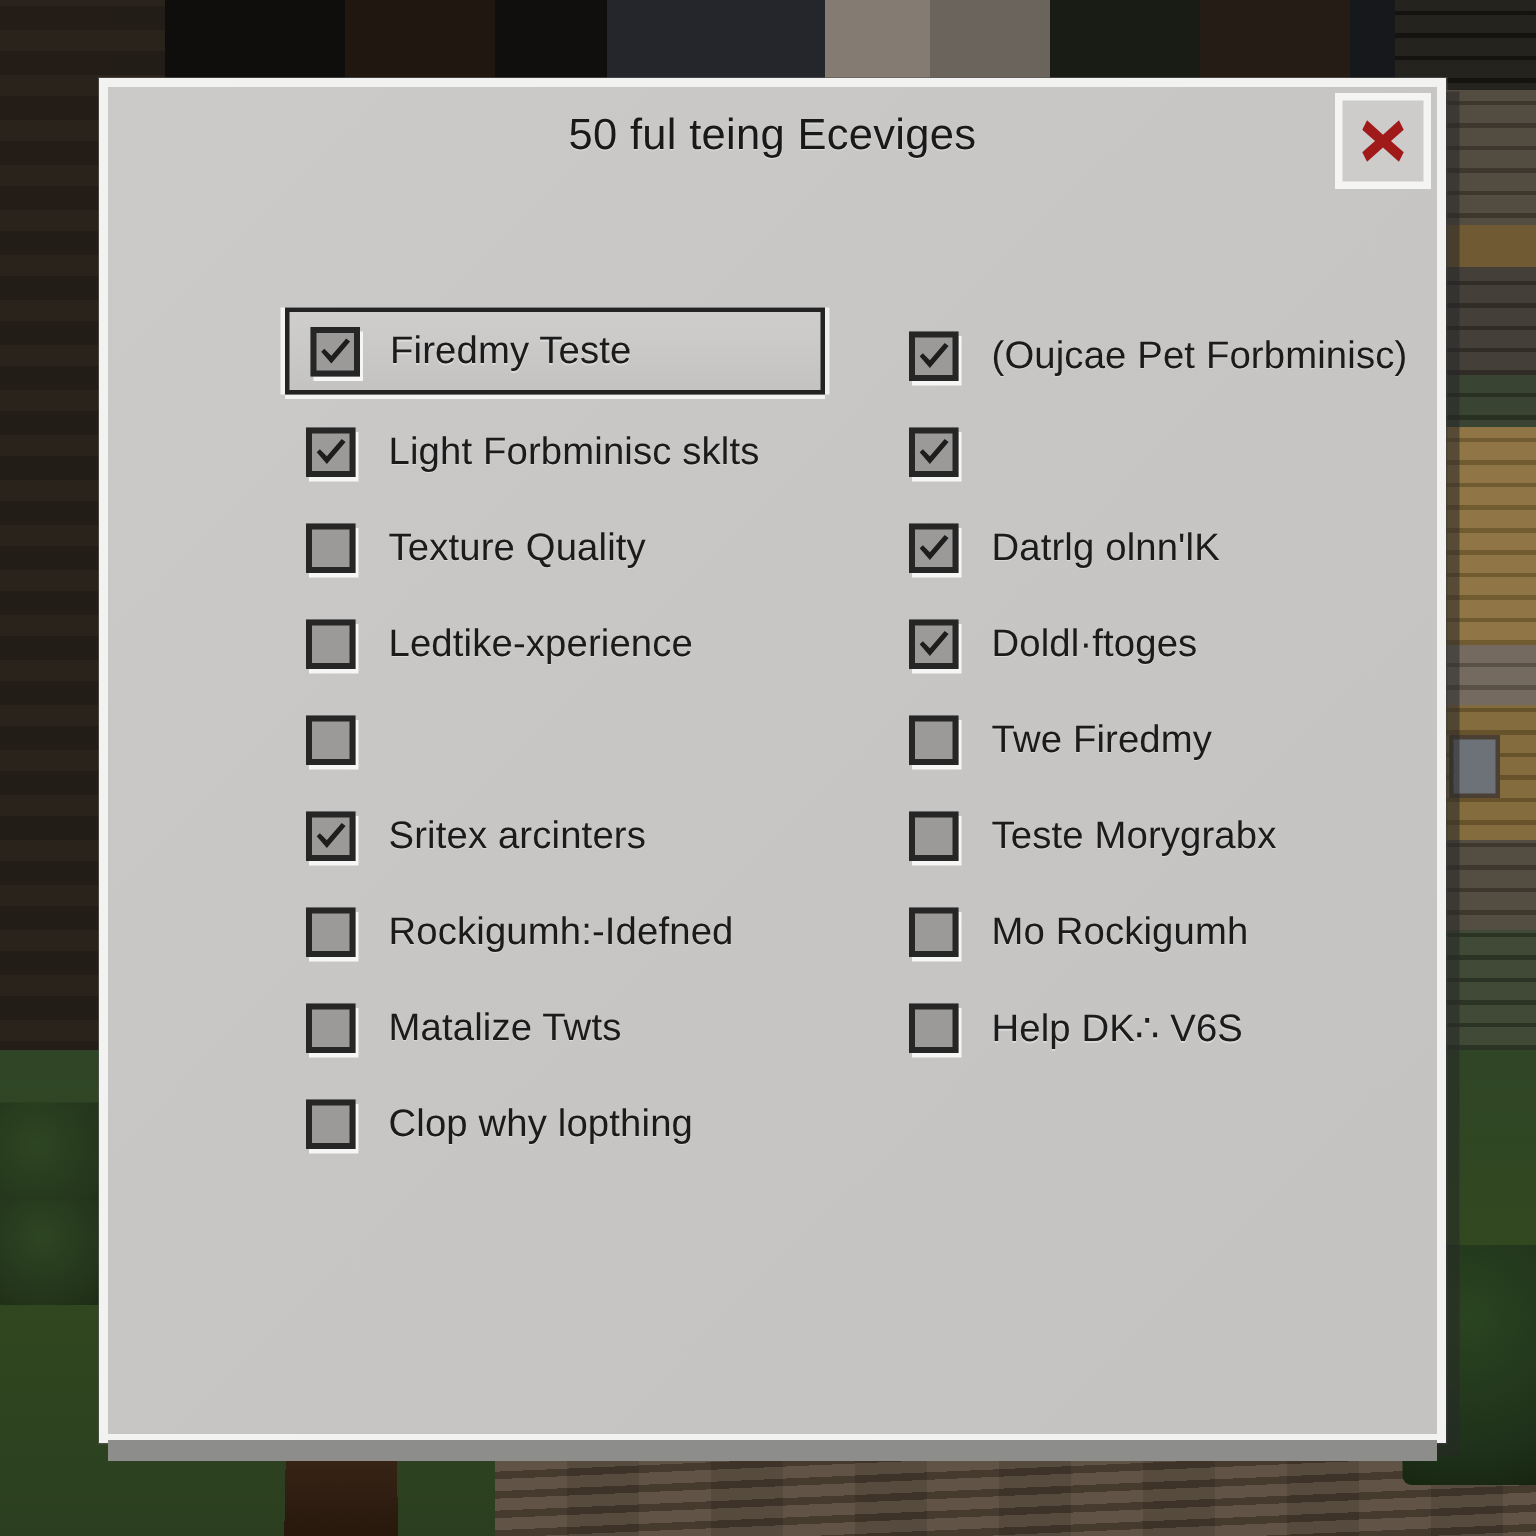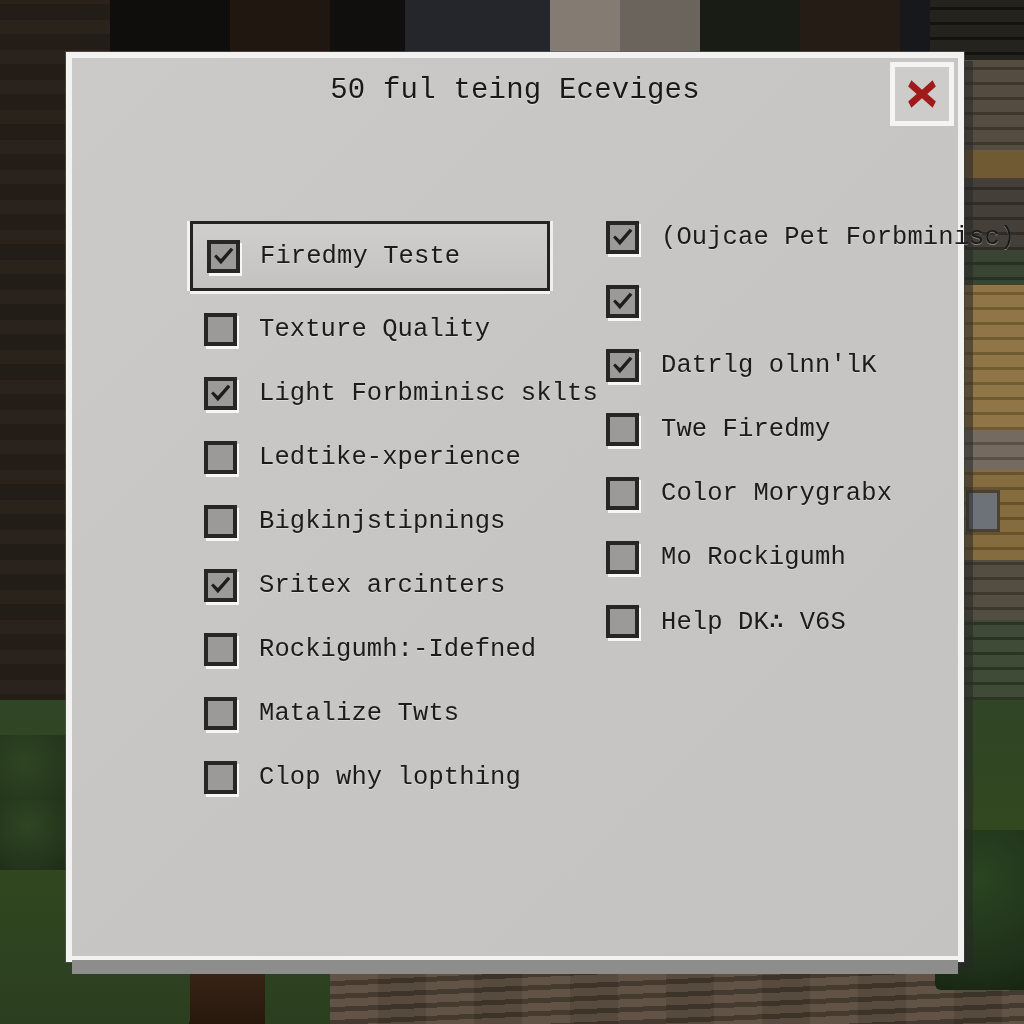--- a/index.html
+++ b/index.html
@@ -111,21 +111,20 @@
     left:66px; top:52px; width:898px; height:910px;
     background:#c8c7c6;
     border:6px solid #f2f2f1;
     box-shadow:
       9px 9px 0 0 rgba(40,40,40,.55),
       0 0 0 1px rgba(90,90,90,.6);
   }
   #dialog-inner {
     position:absolute; inset:0;
     background:linear-gradient(135deg,#cbcac9 0%, #c7c6c5 45%, #c4c3c2 100%);
-    font-family:Liberation Mono, monospace;
   }
 
   #title-bar {
     position:absolute; left:0; top:0; width:100%; height:74px;
   }
   #dialog-title {
     position:absolute; left:0; right:0; top:16px;
     text-align:center;
     font-size:29px;
     color:#19191a;
@@ -154,23 +153,22 @@
     position:relative;
     height:64px;
     display:flex; align-items:center;
     padding-left:14px;
     cursor:pointer;
   }
   .opt-row.focused {
     background:linear-gradient(180deg,#cfcecd,#c4c3c2);
     border:3px solid #232323;
     box-shadow:0 3px 0 0 #f3f3f2, -3px 0 0 0 #f3f3f2, 3px 0 0 0 #efefee;
-    height:70px;
+    height:58px;
     margin-bottom:6px;
-    margin-top:16px;
   }
 
   .cbox {
     position:relative;
     width:33px; height:33px; min-width:33px;
     background:#9b9a99;
     border:4px solid #262626;
     box-shadow:2px 3px 0 0 #f6f6f5;
     display:flex; align-items:center; justify-content:center;
   }
@@ -229,38 +227,37 @@
     <div class="col" id="col-left">
         <div class="opt-row focused">
           <span class="cbox checked">
             <svg viewBox="0 0 24 24" aria-hidden="true">
               <path d="M3 12 L5 10 L9.5 14.5 L19 3.5 L21.5 5.5 L9.5 19.5 Z" fill="#1d1d1d"></path>
             </svg>
           </span>
           <span class="opt-label">Firedmy Teste</span>
         </div>
         <div class="opt-row">
+          <span class="cbox checked">
+            <svg viewBox="0 0 24 24" aria-hidden="true">
+              <path d="M3 12 L5 10 L9.5 14.5 L19 3.5 L21.5 5.5 L9.5 19.5 Z" fill="#1d1d1d"></path>
+            </svg>
+          </span>
+          <span class="opt-label">Light  Forbminisc sklts</span>
+        </div>
+        <div class="opt-row">
           <span class="cbox unchecked"></span>
           <span class="opt-label">Texture Quality</span>
         </div>
         <div class="opt-row">
-          <span class="cbox checked">
-            <svg viewBox="0 0 24 24" aria-hidden="true">
-              <path d="M3 12 L5 10 L9.5 14.5 L19 3.5 L21.5 5.5 L9.5 19.5 Z" fill="#1d1d1d"></path>
-            </svg>
-          </span>
-          <span class="opt-label">Light  Forbminisc sklts</span>
-        </div>
-        <div class="opt-row">
           <span class="cbox unchecked"></span>
           <span class="opt-label">Ledtike-xperience</span>
         </div>
         <div class="opt-row">
           <span class="cbox unchecked"></span>
-          <span class="opt-label">Bigkinjstipnings</span>
         </div>
         <div class="opt-row">
           <span class="cbox checked">
             <svg viewBox="0 0 24 24" aria-hidden="true">
               <path d="M3 12 L5 10 L9.5 14.5 L19 3.5 L21.5 5.5 L9.5 19.5 Z" fill="#1d1d1d"></path>
             </svg>
           </span>
           <span class="opt-label">Sritex arcinters</span>
         </div>
         <div class="opt-row">
@@ -294,26 +291,34 @@
         </div>
         <div class="opt-row">
           <span class="cbox checked">
             <svg viewBox="0 0 24 24" aria-hidden="true">
               <path d="M3 12 L5 10 L9.5 14.5 L19 3.5 L21.5 5.5 L9.5 19.5 Z" fill="#1d1d1d"></path>
             </svg>
           </span>
           <span class="opt-label">Datrlg olnn'lK</span>
         </div>
         <div class="opt-row">
+          <span class="cbox checked">
+            <svg viewBox="0 0 24 24" aria-hidden="true">
+              <path d="M3 12 L5 10 L9.5 14.5 L19 3.5 L21.5 5.5 L9.5 19.5 Z" fill="#1d1d1d"></path>
+            </svg>
+          </span>
+          <span class="opt-label">Doldl·ftoges</span>
+        </div>
+        <div class="opt-row">
           <span class="cbox unchecked"></span>
           <span class="opt-label">Twe Firedmy</span>
         </div>
         <div class="opt-row">
           <span class="cbox unchecked"></span>
-          <span class="opt-label">Color Morygrabx</span>
+          <span class="opt-label">Teste Morygrabx</span>
         </div>
         <div class="opt-row">
           <span class="cbox unchecked"></span>
           <span class="opt-label">Mo Rockigumh</span>
         </div>
         <div class="opt-row">
           <span class="cbox unchecked"></span>
           <span class="opt-label">Help DK∴ V6S</span>
         </div>
       </div>

